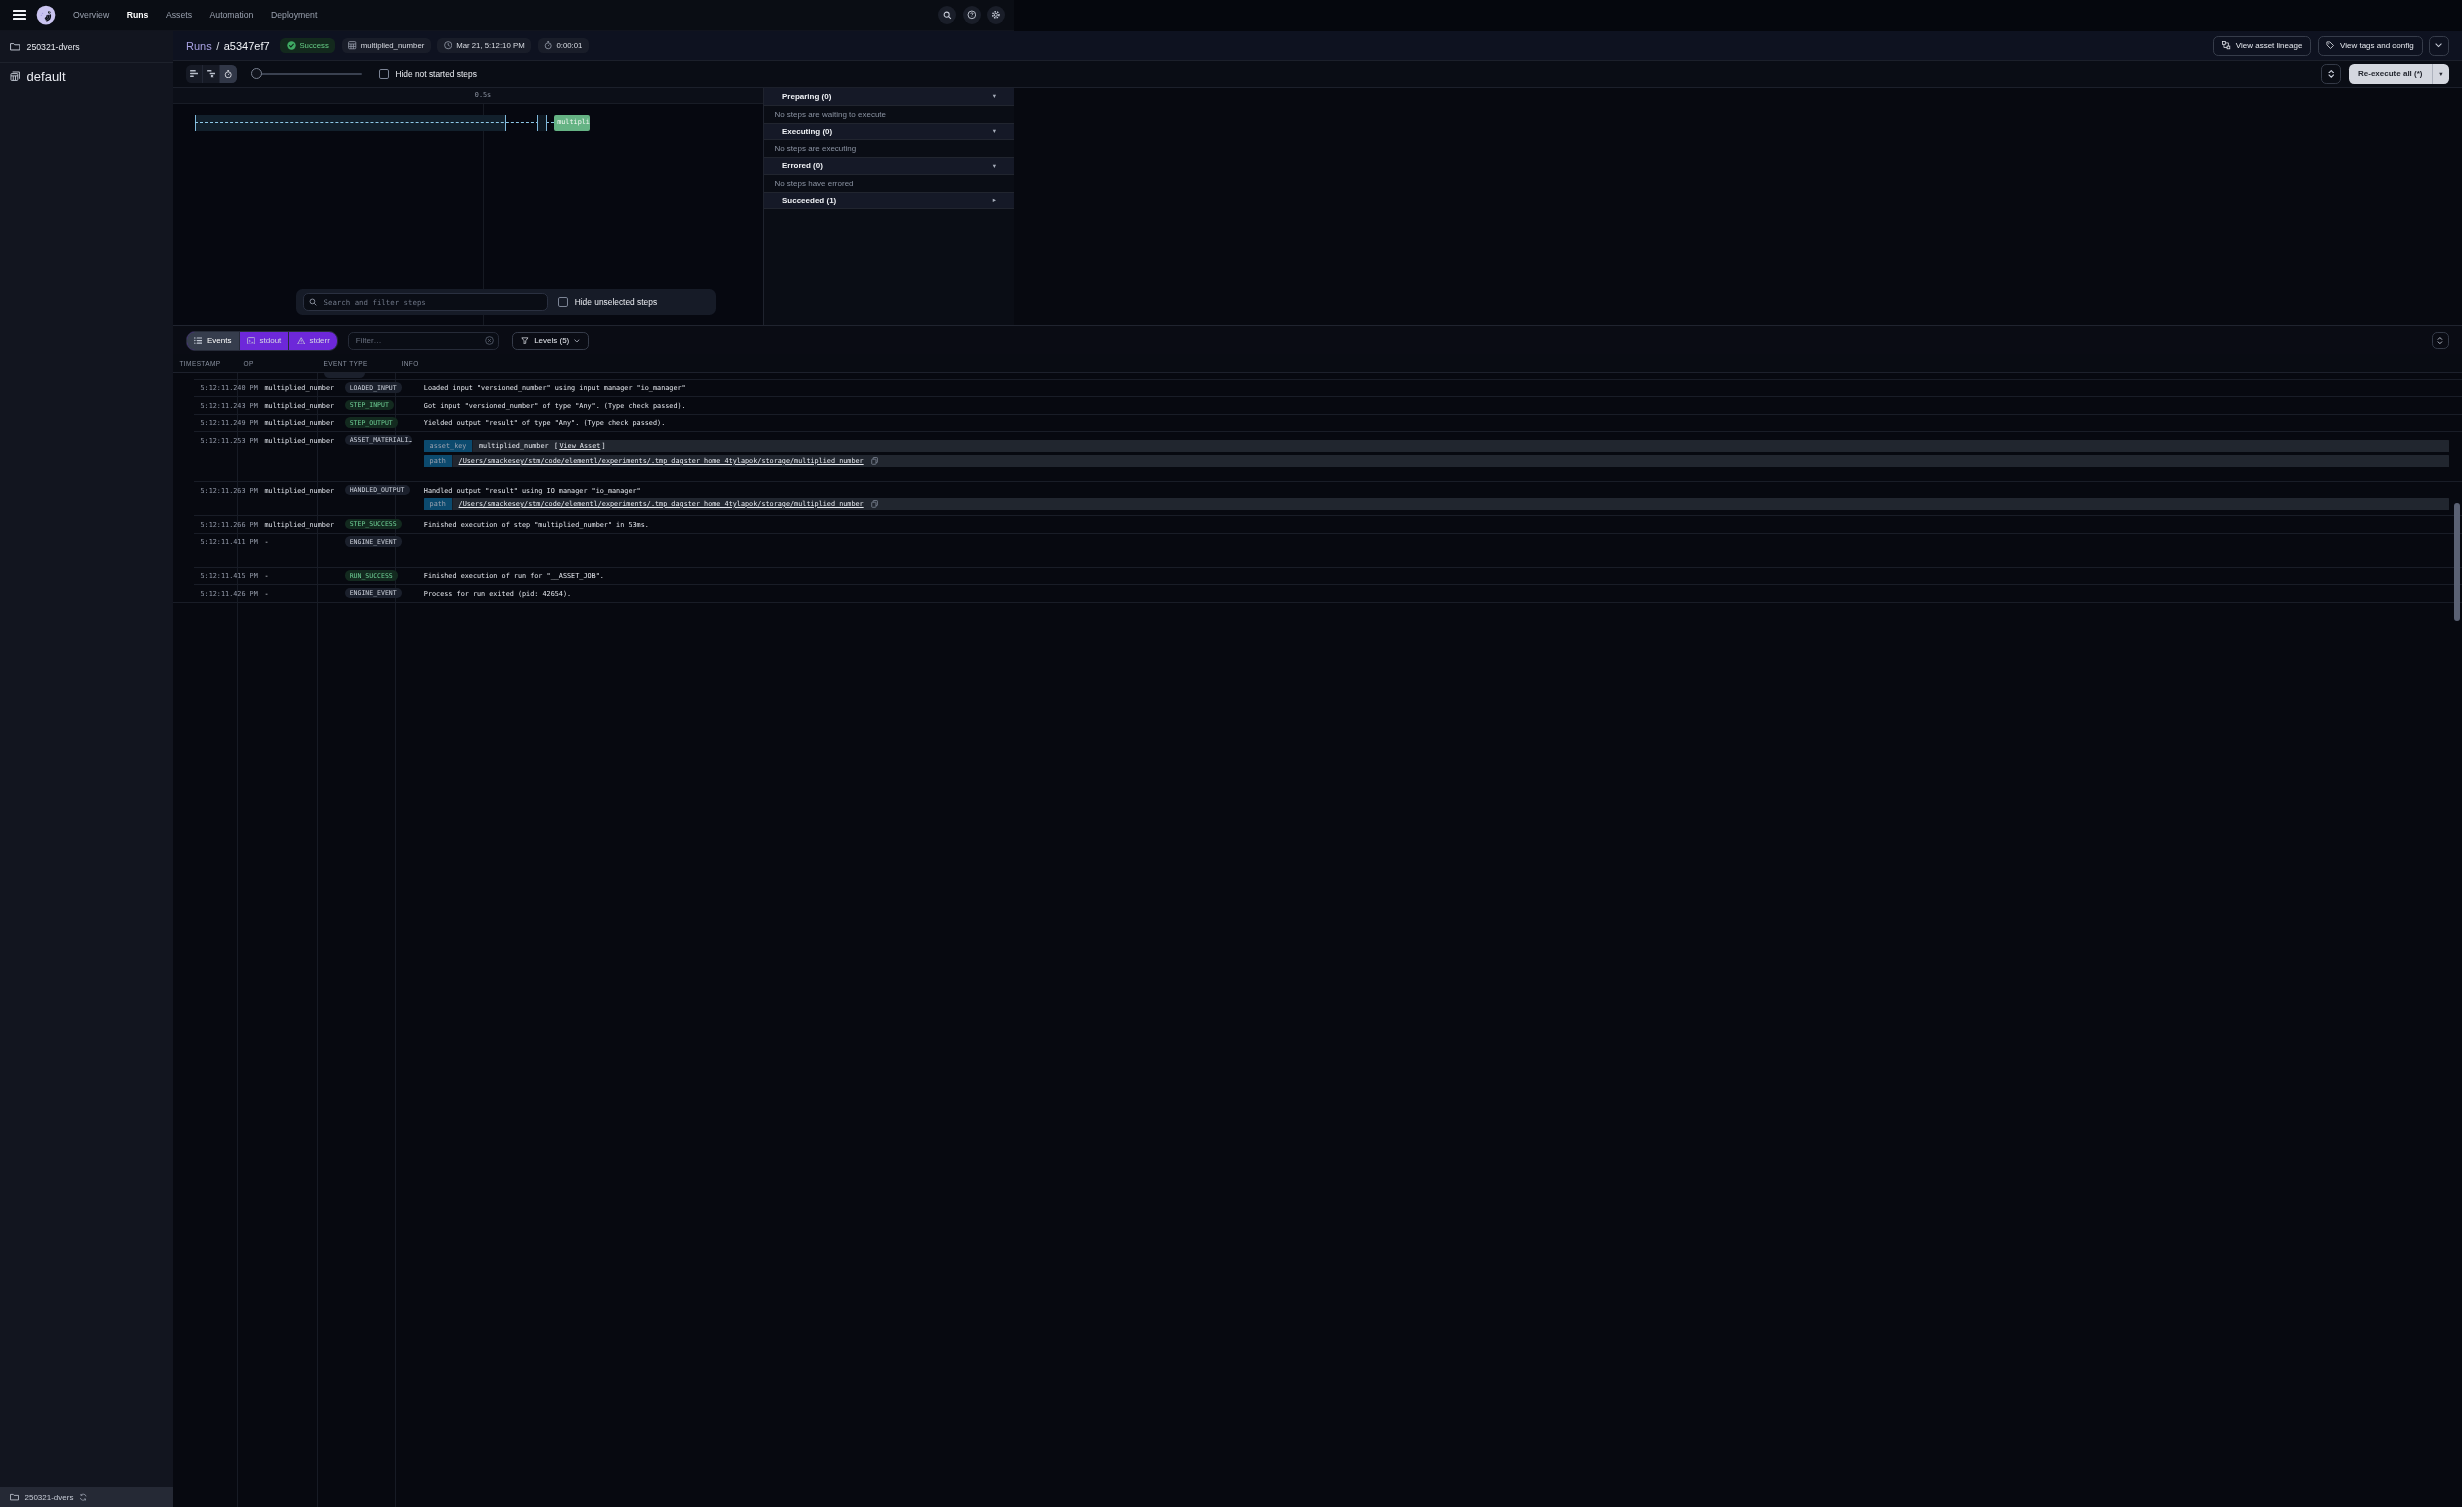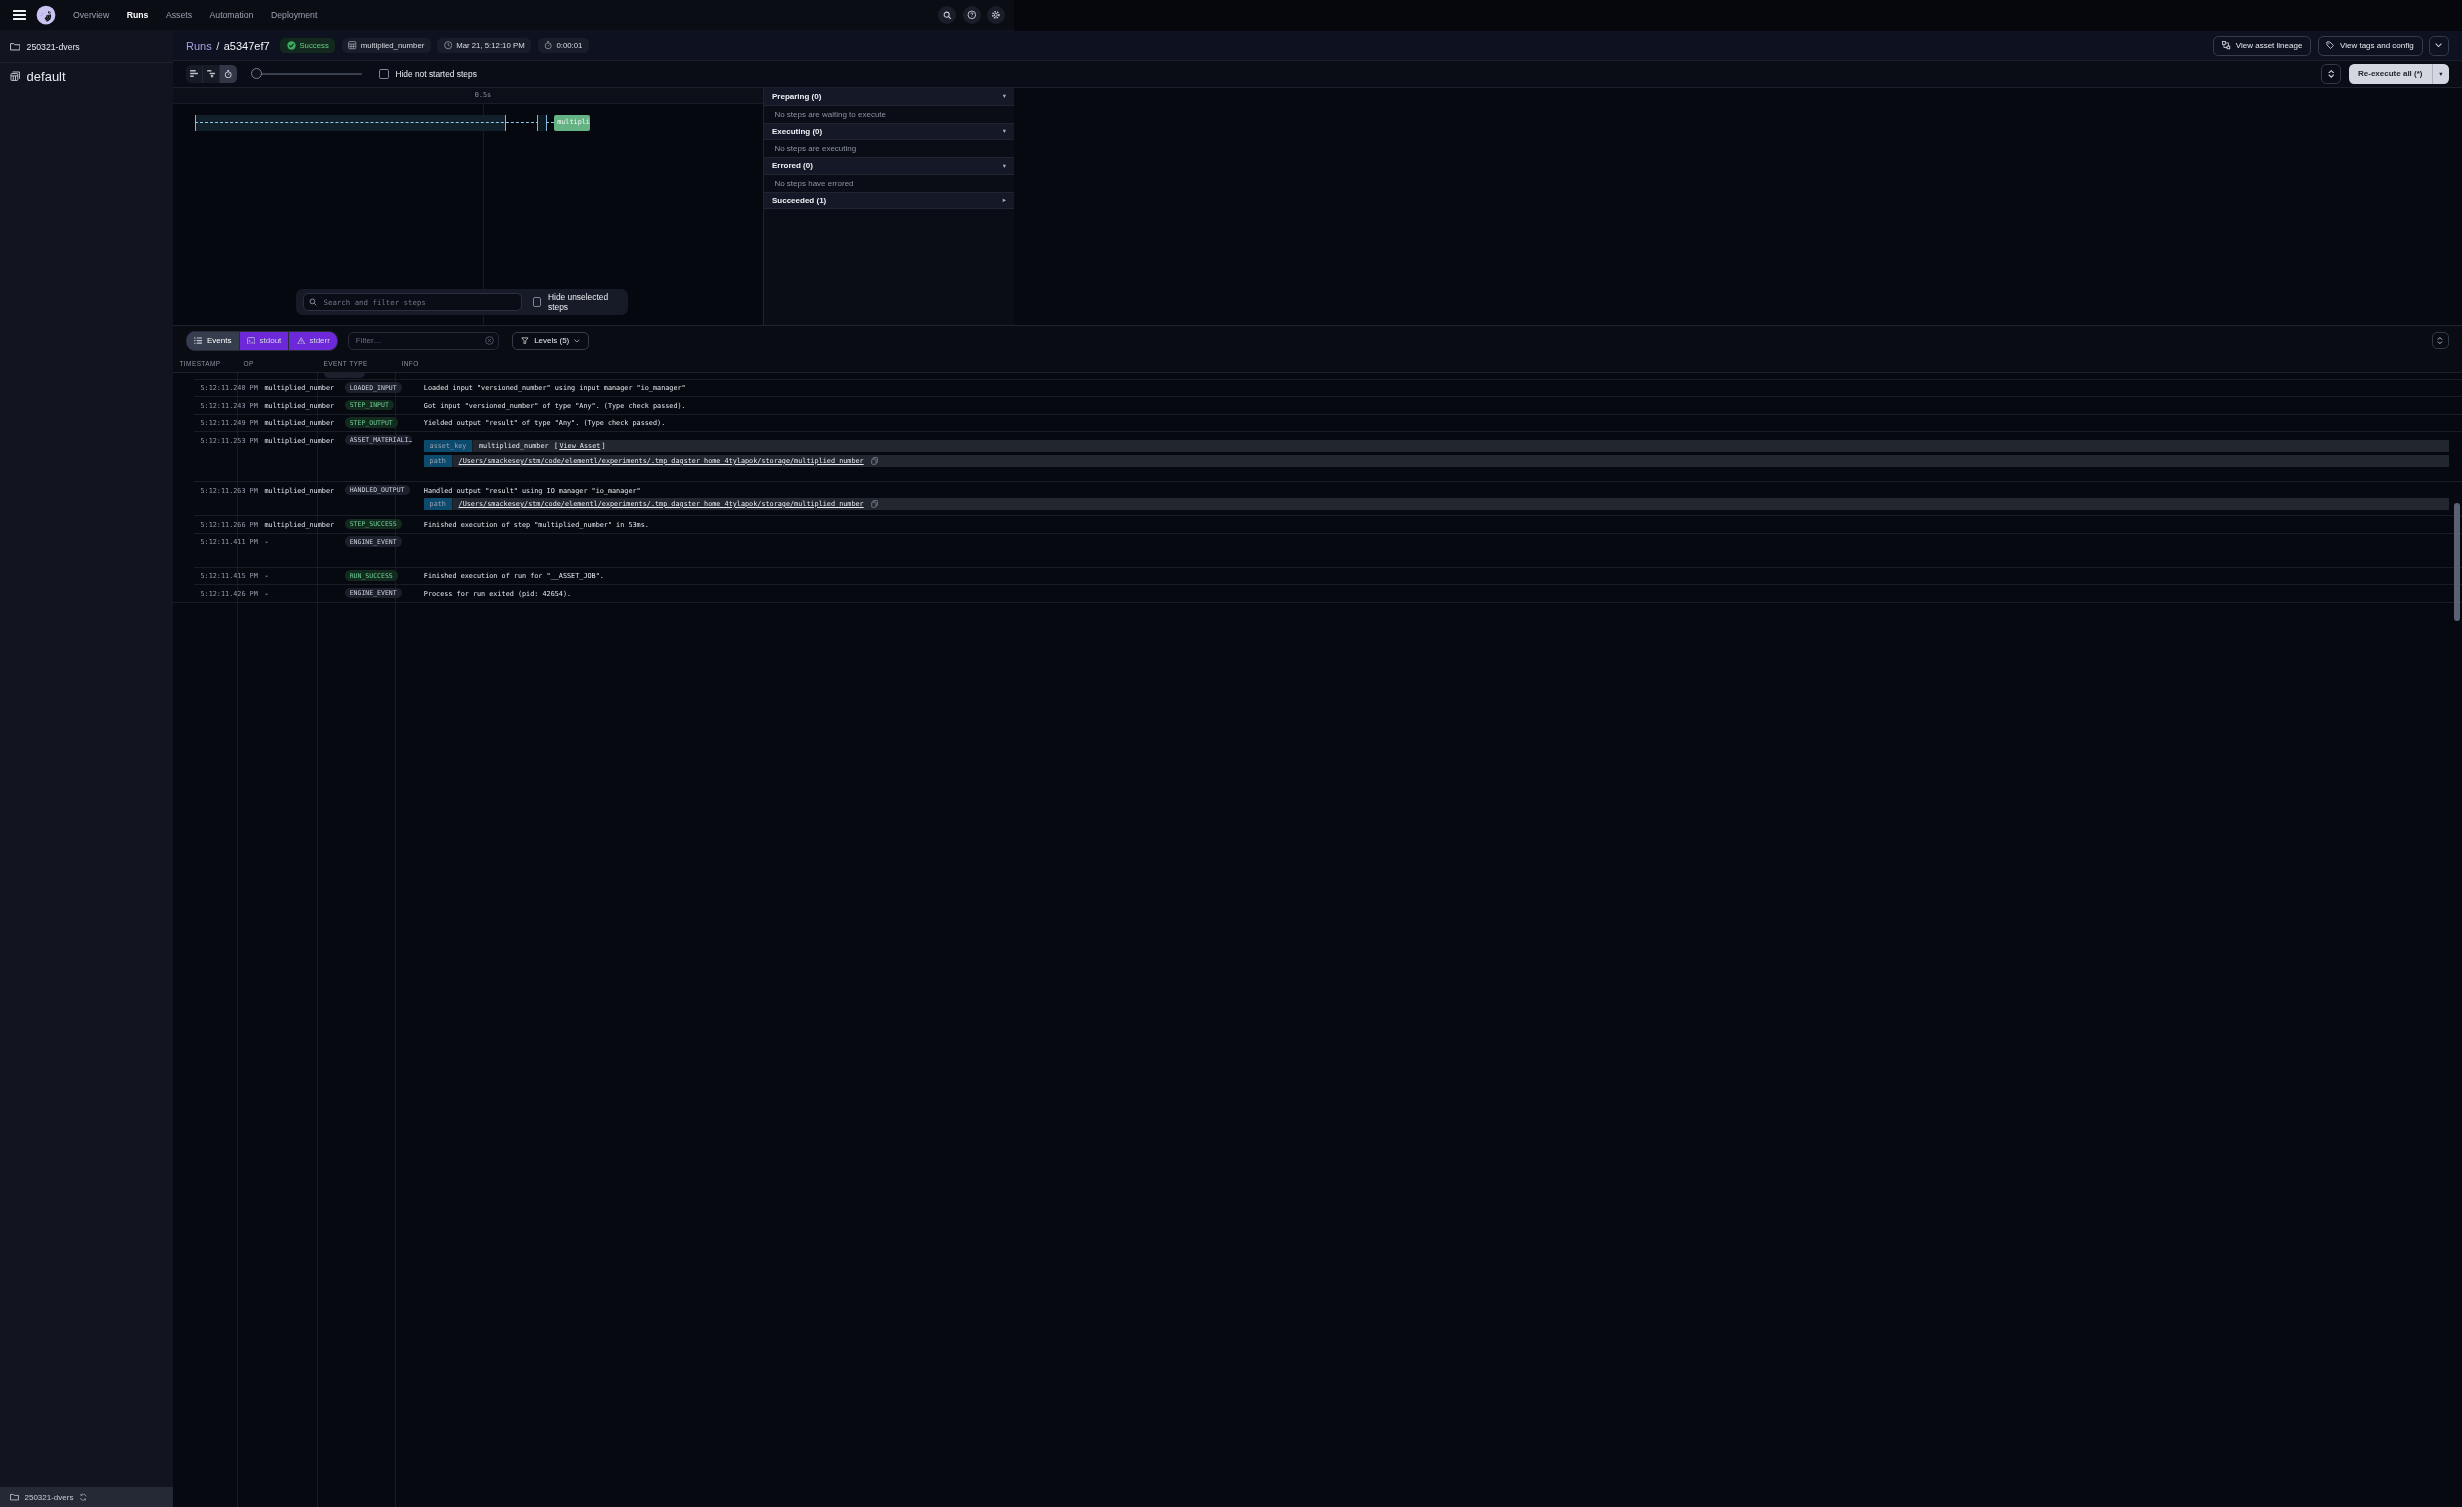--- a/index.html
+++ b/index.html
@@ -82,32 +82,32 @@
   .g-body { position:relative; height:221px; background:#060810; overflow:hidden; }
   .g-grid { position:absolute; left:310px; top:0; bottom:0; width:0.6px; background:#161A23; }
   .g-span { position:absolute; left:22px; top:11px; width:311px; height:15.5px;
     background:#12202C; border-left:1.3px solid #7FB7D9; border-right:1.3px solid #7FB7D9; }
   .g-dash { position:absolute; left:22px; top:17.5px; width:359px; border-top:1.3px dashed #8EC9E8; }
   .g-mini { position:absolute; left:364px; top:11px; width:9.7px; height:15.5px;
     background:#0E1822; border-left:1.3px solid #7FB7D9; border-right:1.3px solid #7FB7D9; }
   .g-step { position:absolute; left:381px; top:11px; width:36px; height:15.5px; border-radius:1.9px;
     background:#65B384; color:#F4F8F4; font-family:"DejaVu Sans Mono", monospace; font-size:6.8px;
     line-height:15.5px; padding:0 3.2px; white-space:nowrap; overflow:hidden; cursor:pointer; }
-  .g-search { position:absolute; left:123px; top:185px; width:332px; height:26px; background:#161B27;
+  .g-search { position:absolute; left:123px; top:185px; width:420px; height:26px; background:#161B27;
     border-radius:6.5px; display:flex; align-items:center; padding:0 7.1px; gap:10.4px; }
   .g-input-wrap { position:relative; width:245px; }
   .g-input-wrap .sicon { position:absolute; left:5.8px; top:4.5px; color:#9AA1AF; }
   .g-input { width:100%; height:18px; background:#0A0D15; border:0.6px solid #2A3040; border-radius:5.2px;
     color:#E8EAF0; font-family:"DejaVu Sans Mono", monospace; font-size:7.4px; padding:0 6.5px 0 19.4px; outline:none; }
   .g-input::placeholder { color:#6E7686; }
 
   .gantt-right { position:absolute; left:590px; top:0; width:251px; height:100%;
     border-left:0.6px solid #1F232E; background:#0A0D15; }
   .rp-header { height:17.5px; background:#151927; border-top:0.6px solid #21252F; border-bottom:0.6px solid #21252F;
-    display:flex; align-items:center; padding:0 8px; cursor:pointer; }
+    display:flex; align-items:center; padding:0 18px; cursor:pointer; }
   .rp-header:first-child { border-top:none; }
   .rp-title { font-size:8px; font-weight:bold; color:#EFF1F5; }
   .rp-caret { margin-left:auto; color:#A7AEBB; font-size:6.5px; }
   .rp-body { height:17px; display:flex; align-items:center; padding:0 10.4px; font-size:8px; color:#8B93A2; }
 
   
   .etoolbar { position:absolute; left:0; right:0; top:294px; height:30px; background:#0A0C14;
     border-top:0.6px solid #20242F; display:flex; align-items:center; padding:0 13px; }
   .tabs { display:flex; height:20px; border:0.6px solid #262B38; border-radius:9px; overflow:hidden; background:#6d28d9; }
   .tab { display:flex; align-items:center; gap:4.5px; padding:0 7.1px; font-size:8px; color:#D4D9E2;

